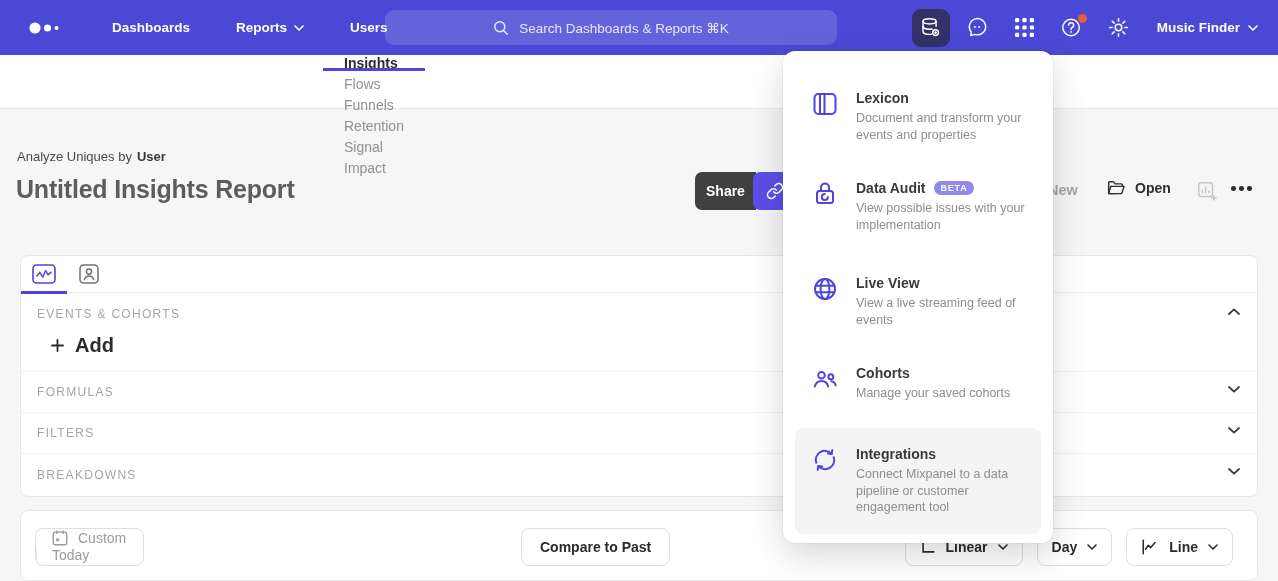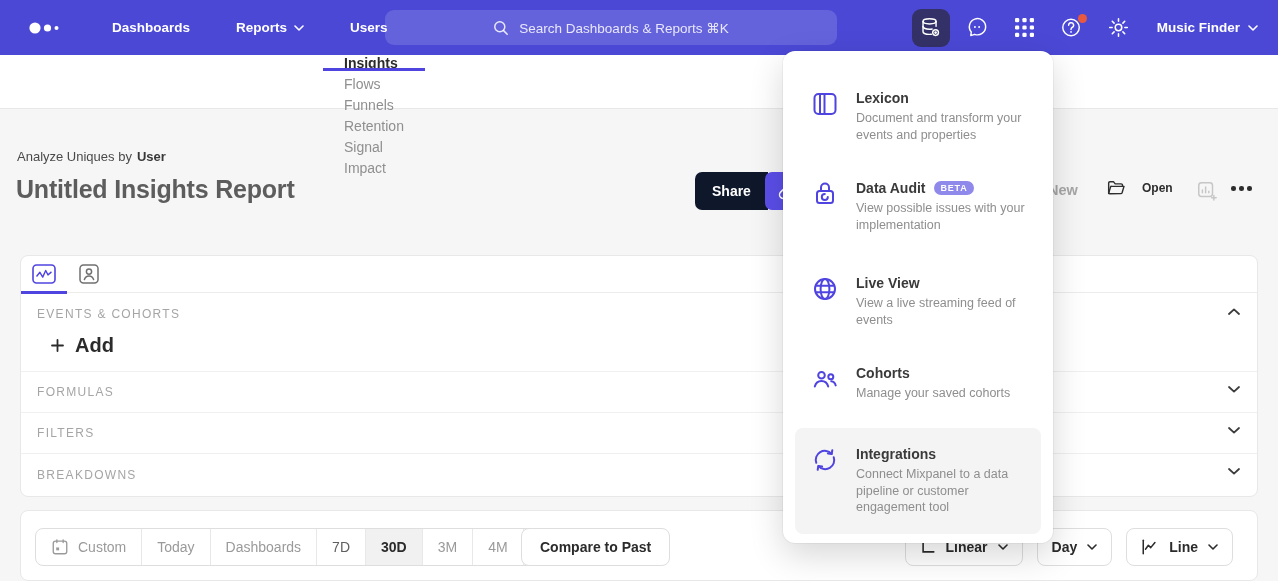--- a/index.html
+++ b/index.html
@@ -24,24 +24,24 @@
   .tab { padding:0 21px; display:flex; align-items:center; font-size:14px; color:#8f8f8f; position:relative; cursor:pointer; white-space:nowrap; }
   .tab.active { color:#2b2b2b; font-weight:700; }
   .tab.active::after { content:""; position:absolute; left:0; right:0; bottom:0; height:3px; background:#4f44e0; }
 
   
   .breadcrumb { position:absolute; left:17px; top:149px; font-size:13px; color:#4a4a4a; }
   .breadcrumb .bold { font-weight:700; color:#383838; margin-left:5px; }
   .title { position:absolute; left:16px; top:175px; font-size:25px; font-weight:700; color:#5d5d5d; letter-spacing:-0.2px; cursor:text; }
 
   .share-group { position:absolute; left:695px; top:172px; height:38px; display:flex; z-index:2; }
-  .share-main { background:#0f172a; color:#fff; font-weight:600; font-size:14px; padding:0 17px; border-radius:7px 0 0 7px; display:flex; align-items:center; cursor:pointer; }
+  .share-main { background:#404040; color:#fff; font-weight:600; font-size:14px; padding:0 11px; border-radius:7px 0 0 7px; display:flex; align-items:center; cursor:pointer; }
   .share-link { background:#5b4ee8; width:45px; border-radius:7px; display:flex; align-items:center; justify-content:center; margin-left:-3px; cursor:pointer; }
   .new-btn { position:absolute; left:1048px; top:182px; font-size:14.5px; font-weight:600; color:#a6a6a6; cursor:pointer; }
-  .open-btn { position:absolute; left:1106px; top:178px; display:flex; gap:16px; align-items:center; font-size:12px; font-weight:600; color:#2d2d2d; cursor:pointer; }
+  .open-btn { position:absolute; left:1106px; top:178px; display:flex; gap:9px; align-items:center; font-size:14px; font-weight:600; color:#2d2d2d; cursor:pointer; }
   .save-chart-btn { position:absolute; left:1196px; top:180px; cursor:pointer; }
   .more-btn { position:absolute; left:1231px; top:186px; display:flex; gap:3.5px; cursor:pointer; }
   .more-btn i { width:4.5px; height:4.5px; border-radius:50%; background:#2d2d2d; }
 
   
   .panel { position:absolute; left:20px; top:255px; width:1238px; height:242px; background:#fff; border:1px solid #e8e8e8; border-radius:8px; }
   .icon-tabs { height:37px; border-bottom:1px solid #ececec; display:flex; align-items:center; padding-left:11px; gap:23px; position:relative; }
   .icon-tab { display:flex; cursor:pointer; }
   .active-underline { position:absolute; left:0; bottom:-2px; width:46px; height:3px; background:#4f44e0; }
   .sec { position:relative; border-bottom:1px solid #f0f0f0; }
@@ -50,21 +50,21 @@
   .sec-events .sec-label { position:absolute; left:16px; top:14px; }
   .sec-chevron { position:absolute; right:17px; cursor:pointer; display:flex; }
   .sec-events .sec-chevron { top:15px; }
   .add-btn { position:absolute; left:30px; top:41px; display:flex; gap:11px; align-items:center; font-size:20px; font-weight:600; color:#2b2b2b; cursor:pointer; }
   .sec-collapsed { height:41px; display:flex; align-items:center; padding-left:16px; }
   .sec-collapsed .sec-chevron { top:14px; }
   .sec:last-child { border-bottom:none; }
 
   
   .toolbar { position:absolute; left:20px; top:510px; width:1238px; height:71px; background:#fff; border:1px solid #e8e8e8; border-radius:8px; }
-  .seg { position:absolute; left:14px; top:17px; height:38px; border:1px solid #dedede; border-radius:8px; display:flex; align-items:stretch; overflow:hidden; background:#fff; }
+  .seg { position:absolute; left:14px; top:17px; height:38px; border:1px solid #dedede; border-radius:8px; display:flex; align-items:stretch; overflow:hidden; background:#fff;flex-direction:column; }
   .seg-item { display:flex; align-items:center; gap:9px; padding:0 15px; font-size:14px; color:#9a9a9a; border-left:1px solid #e8e8e8; cursor:pointer; white-space:nowrap; }
   .seg-item:first-child { border-left:none; }
   .seg-item.shade { color:#5f5f5f; }
   .seg-item.active { background:#f1f1f2; color:#2b2b2b; font-weight:700; }
   .compare-btn { position:absolute; left:500px; top:17px; height:38px; border:1px solid #dedede; border-radius:8px; padding:0 18px; display:flex; align-items:center; font-size:14px; font-weight:600; color:#2b2b2b; background:#fff; cursor:pointer; white-space:nowrap; }
   .view-controls { position:absolute; right:24px; top:17px; display:flex; gap:14px; }
   .vc-btn { height:38px; border:1px solid #dedede; border-radius:8px; background:#fff; display:flex; align-items:center; gap:10px; padding:0 14px; font-size:14px; font-weight:600; color:#2b2b2b; cursor:pointer; }
 
   
   .popup { position:absolute; left:783px; top:51px; width:270px; height:492px; background:#fff; border-radius:12px; box-shadow:0 0 0 1px rgba(0,0,0,0.04), 0 12px 34px rgba(0,0,0,0.16); z-index:50; }

